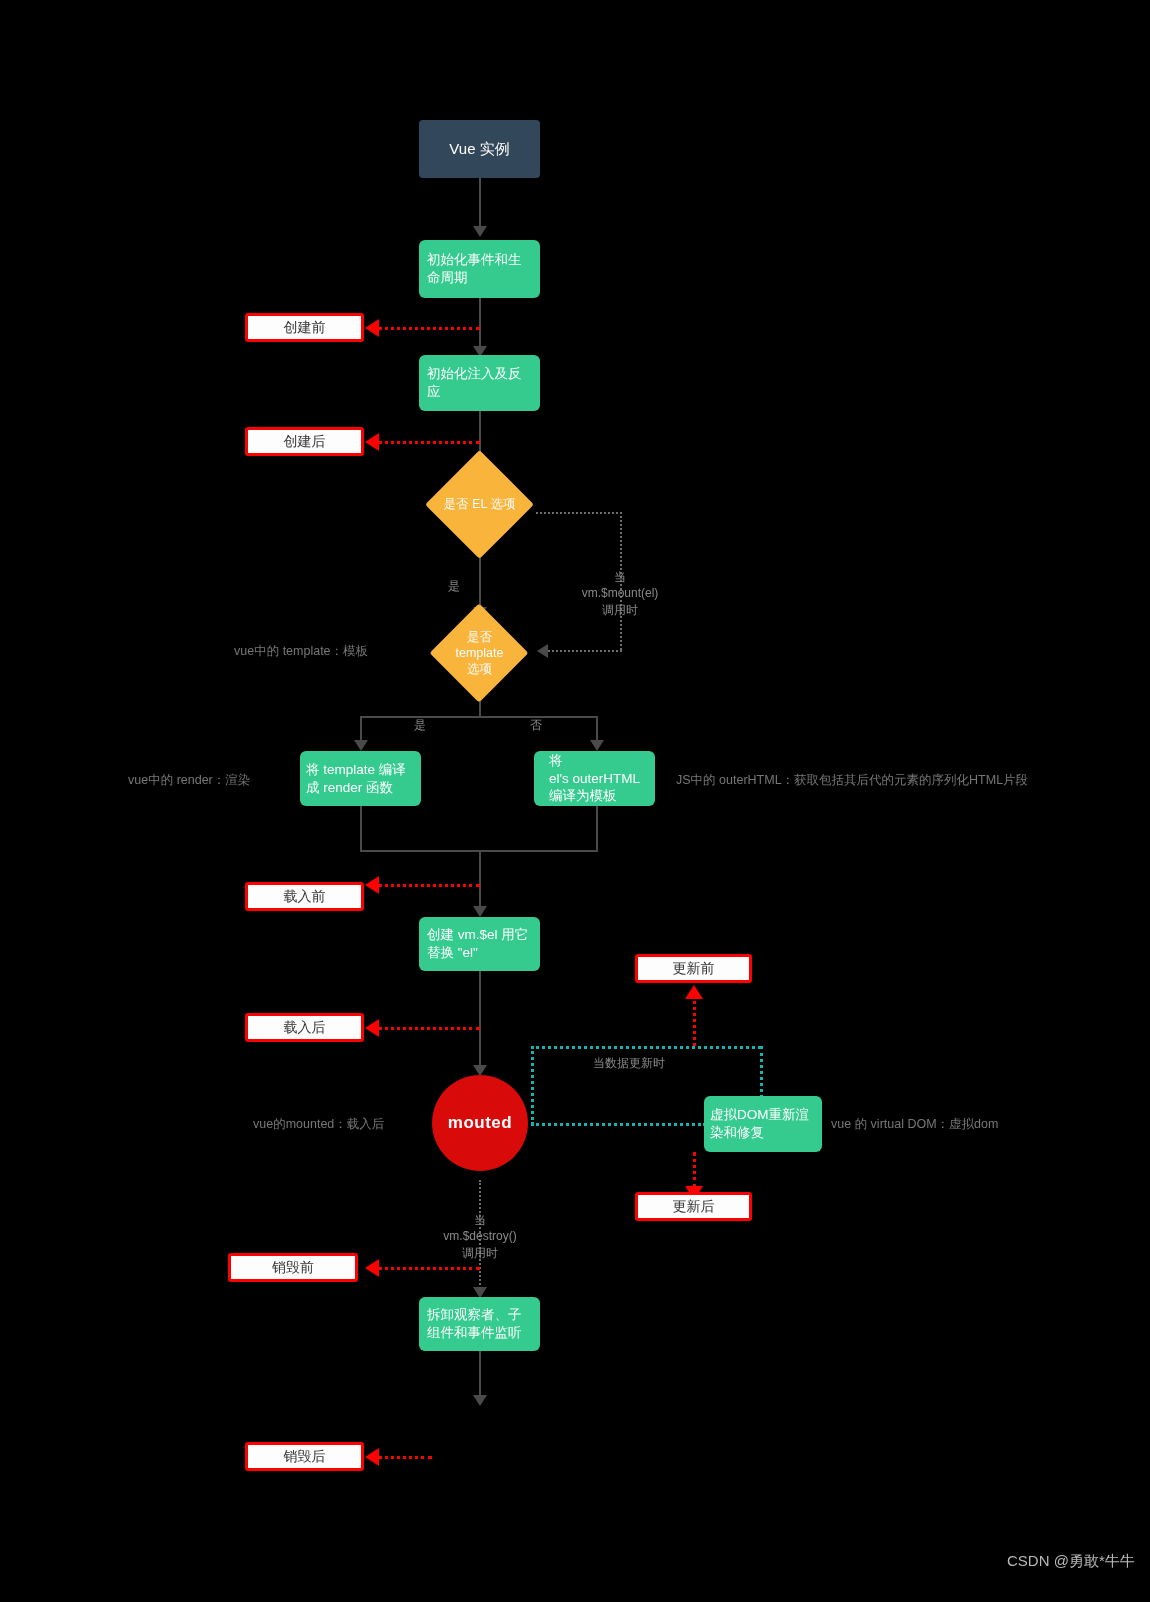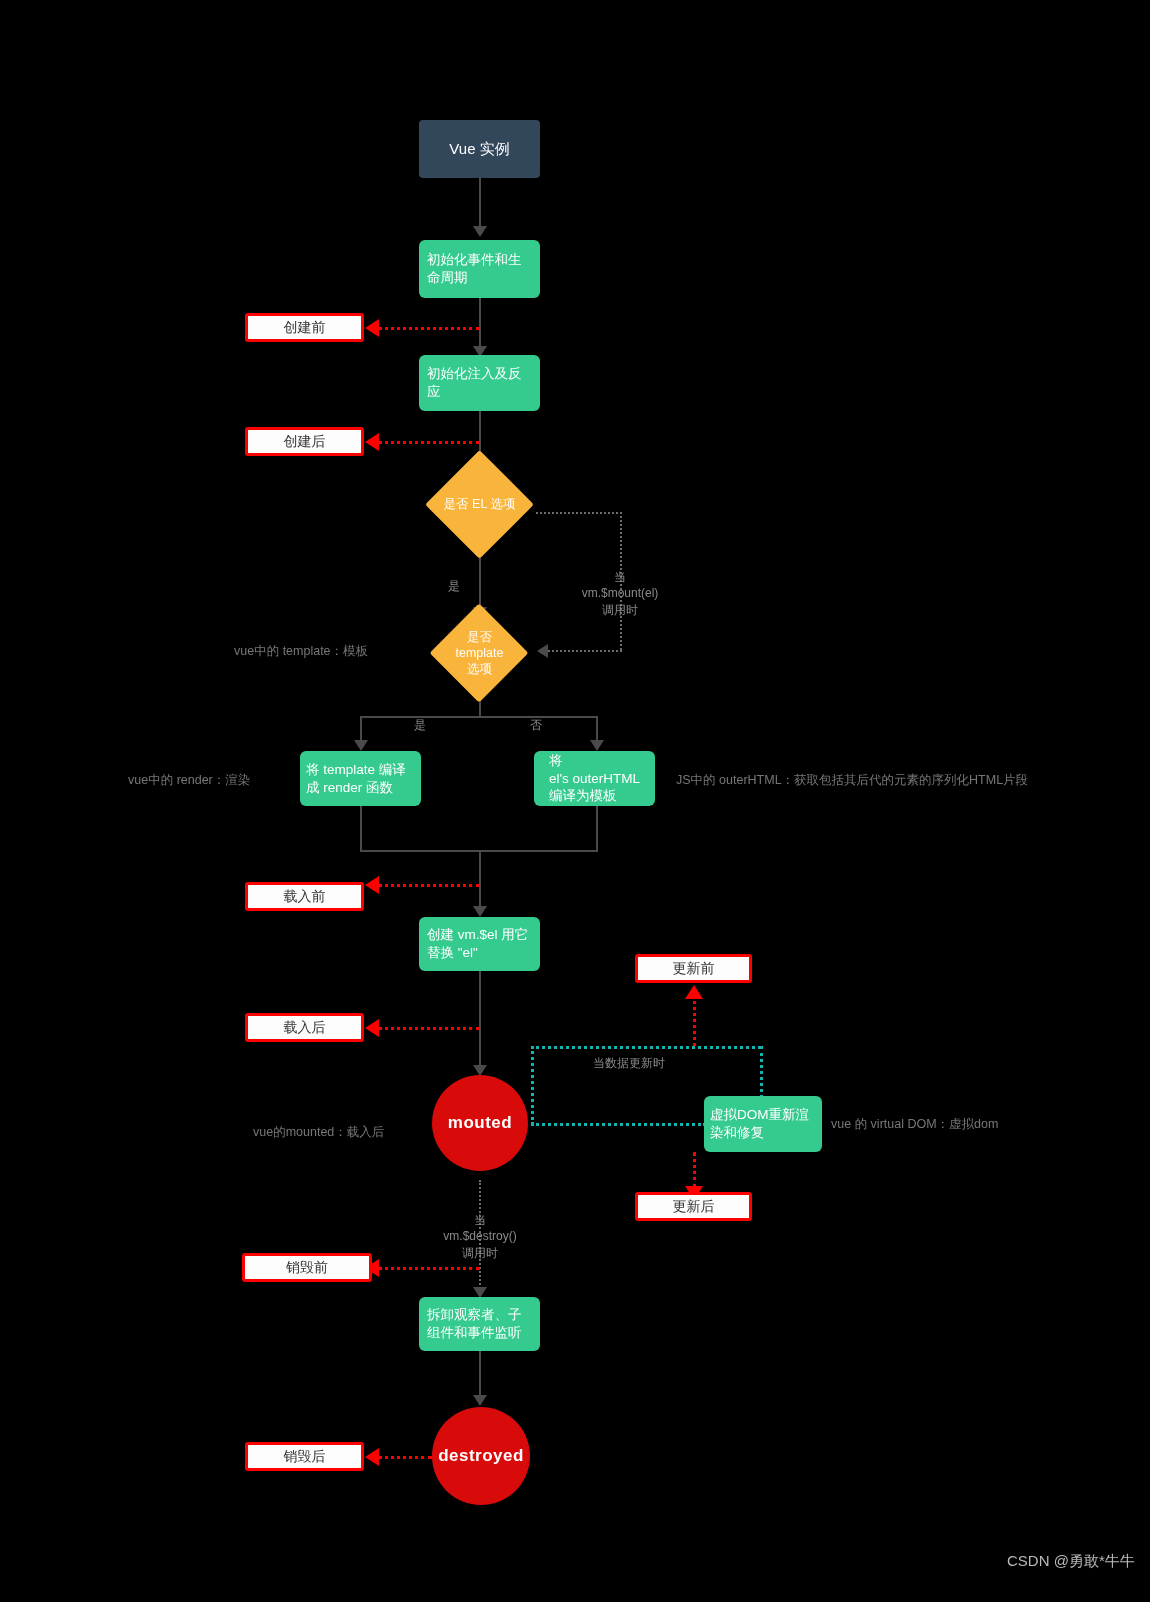--- a/index.html
+++ b/index.html
@@ -299,23 +299,20 @@
   </div>
 
   <div class="node node-green" style="left:704px; top:1096px; width:118px; height:56px; padding:9px 6px;">
     <span>虚拟DOM重新渲染和修复</span>
   </div>
 
   <div class="node node-green" style="left:419px; top:1297px; width:121px; height:54px; padding:0 8px;">
     <span>拆卸观察者、子组件和事件监听</span>
   </div>
 
-  <div class="node node-circle" style="left:432px; top:1407px; width:98px; height:98px;">
-    <span>destroyed</span>
-  </div>
 
   <div class="node node-hook" style="left:245px; top:313px; width:119px; height:29px;">
     <span>创建前</span>
   </div>
 
   <div class="node node-hook" style="left:245px; top:427px; width:119px; height:29px;">
     <span>创建后</span>
   </div>
 
   <div class="node node-hook" style="left:245px; top:870px; width:119px; height:29px;margin-top:12px;">
@@ -327,21 +324,21 @@
   </div>
 
   <div class="node node-hook" style="left:635px; top:954px; width:117px; height:29px;">
     <span>更新前</span>
   </div>
 
   <div class="node node-hook" style="left:635px; top:1192px; width:117px; height:29px;">
     <span>更新后</span>
   </div>
 
-  <div class="node node-hook" style="left:242px; top:1253px; width:130px; height:29px;">
+  <div class="node node-hook" style="left:228px; top:1253px; width:130px; height:29px;">
     <span>销毁前</span>
   </div>
 
   <div class="node node-hook" style="left:245px; top:1442px; width:119px; height:29px;">
     <span>销毁后</span>
   </div>
 
   <div class="edge-label" style="left:434px; top:562px; width:40px;">
     <span>是</span>
   </div>
@@ -375,21 +372,21 @@
   </div>
 
   <div class="side-note" style="left:128px; top:772px;">
     <span>vue中的 render：渲染</span>
   </div>
 
   <div class="side-note" style="left:676px; top:772px;">
     <span>JS中的 outerHTML：获取包括其后代的元素的序列化HTML片段</span>
   </div>
 
-  <div class="side-note" style="left:253px; top:1116px;margin-top:8px;">
+  <div class="side-note" style="left:253px; top:1116px;">
     <span>vue的mounted：载入后</span>
   </div>
 
   <div class="side-note" style="left:831px; top:1116px;">
     <span>vue 的 virtual DOM：虚拟dom</span>
   </div>
 
   <div class="watermark" style="left:1007px; top:1552px;text-align:center;">
     <span>CSDN @勇敢*牛牛</span>
   </div>

